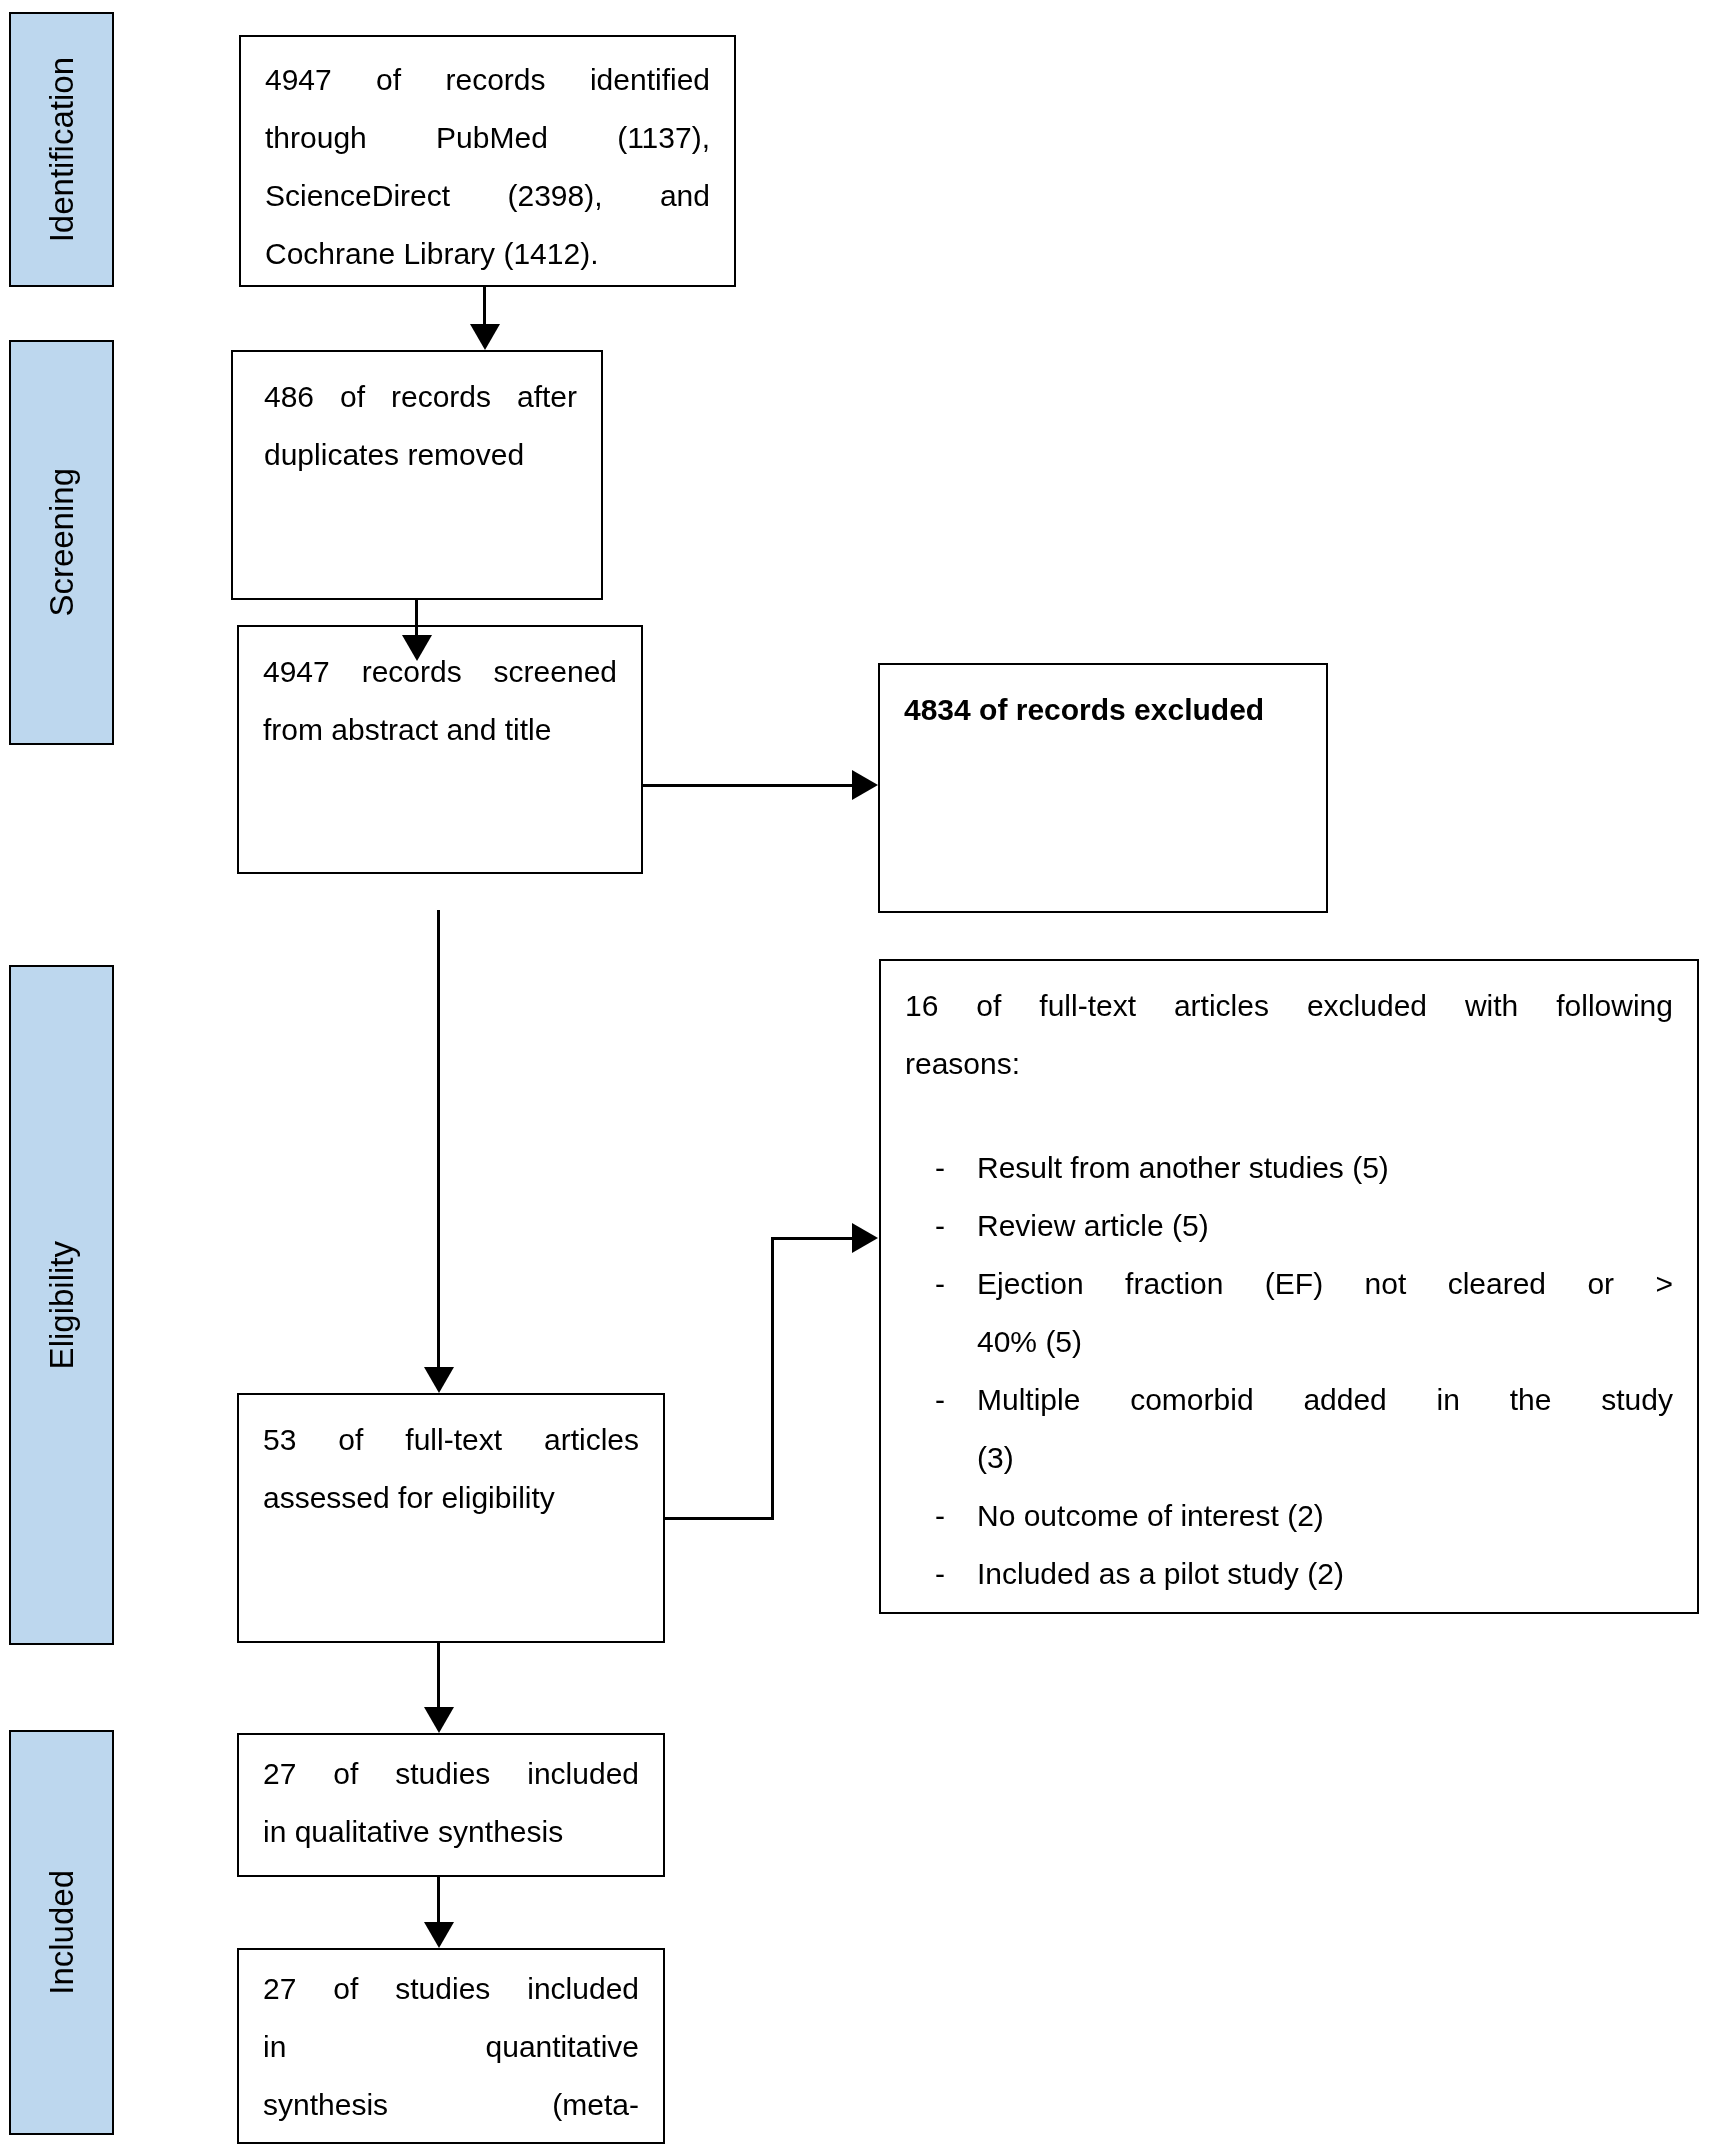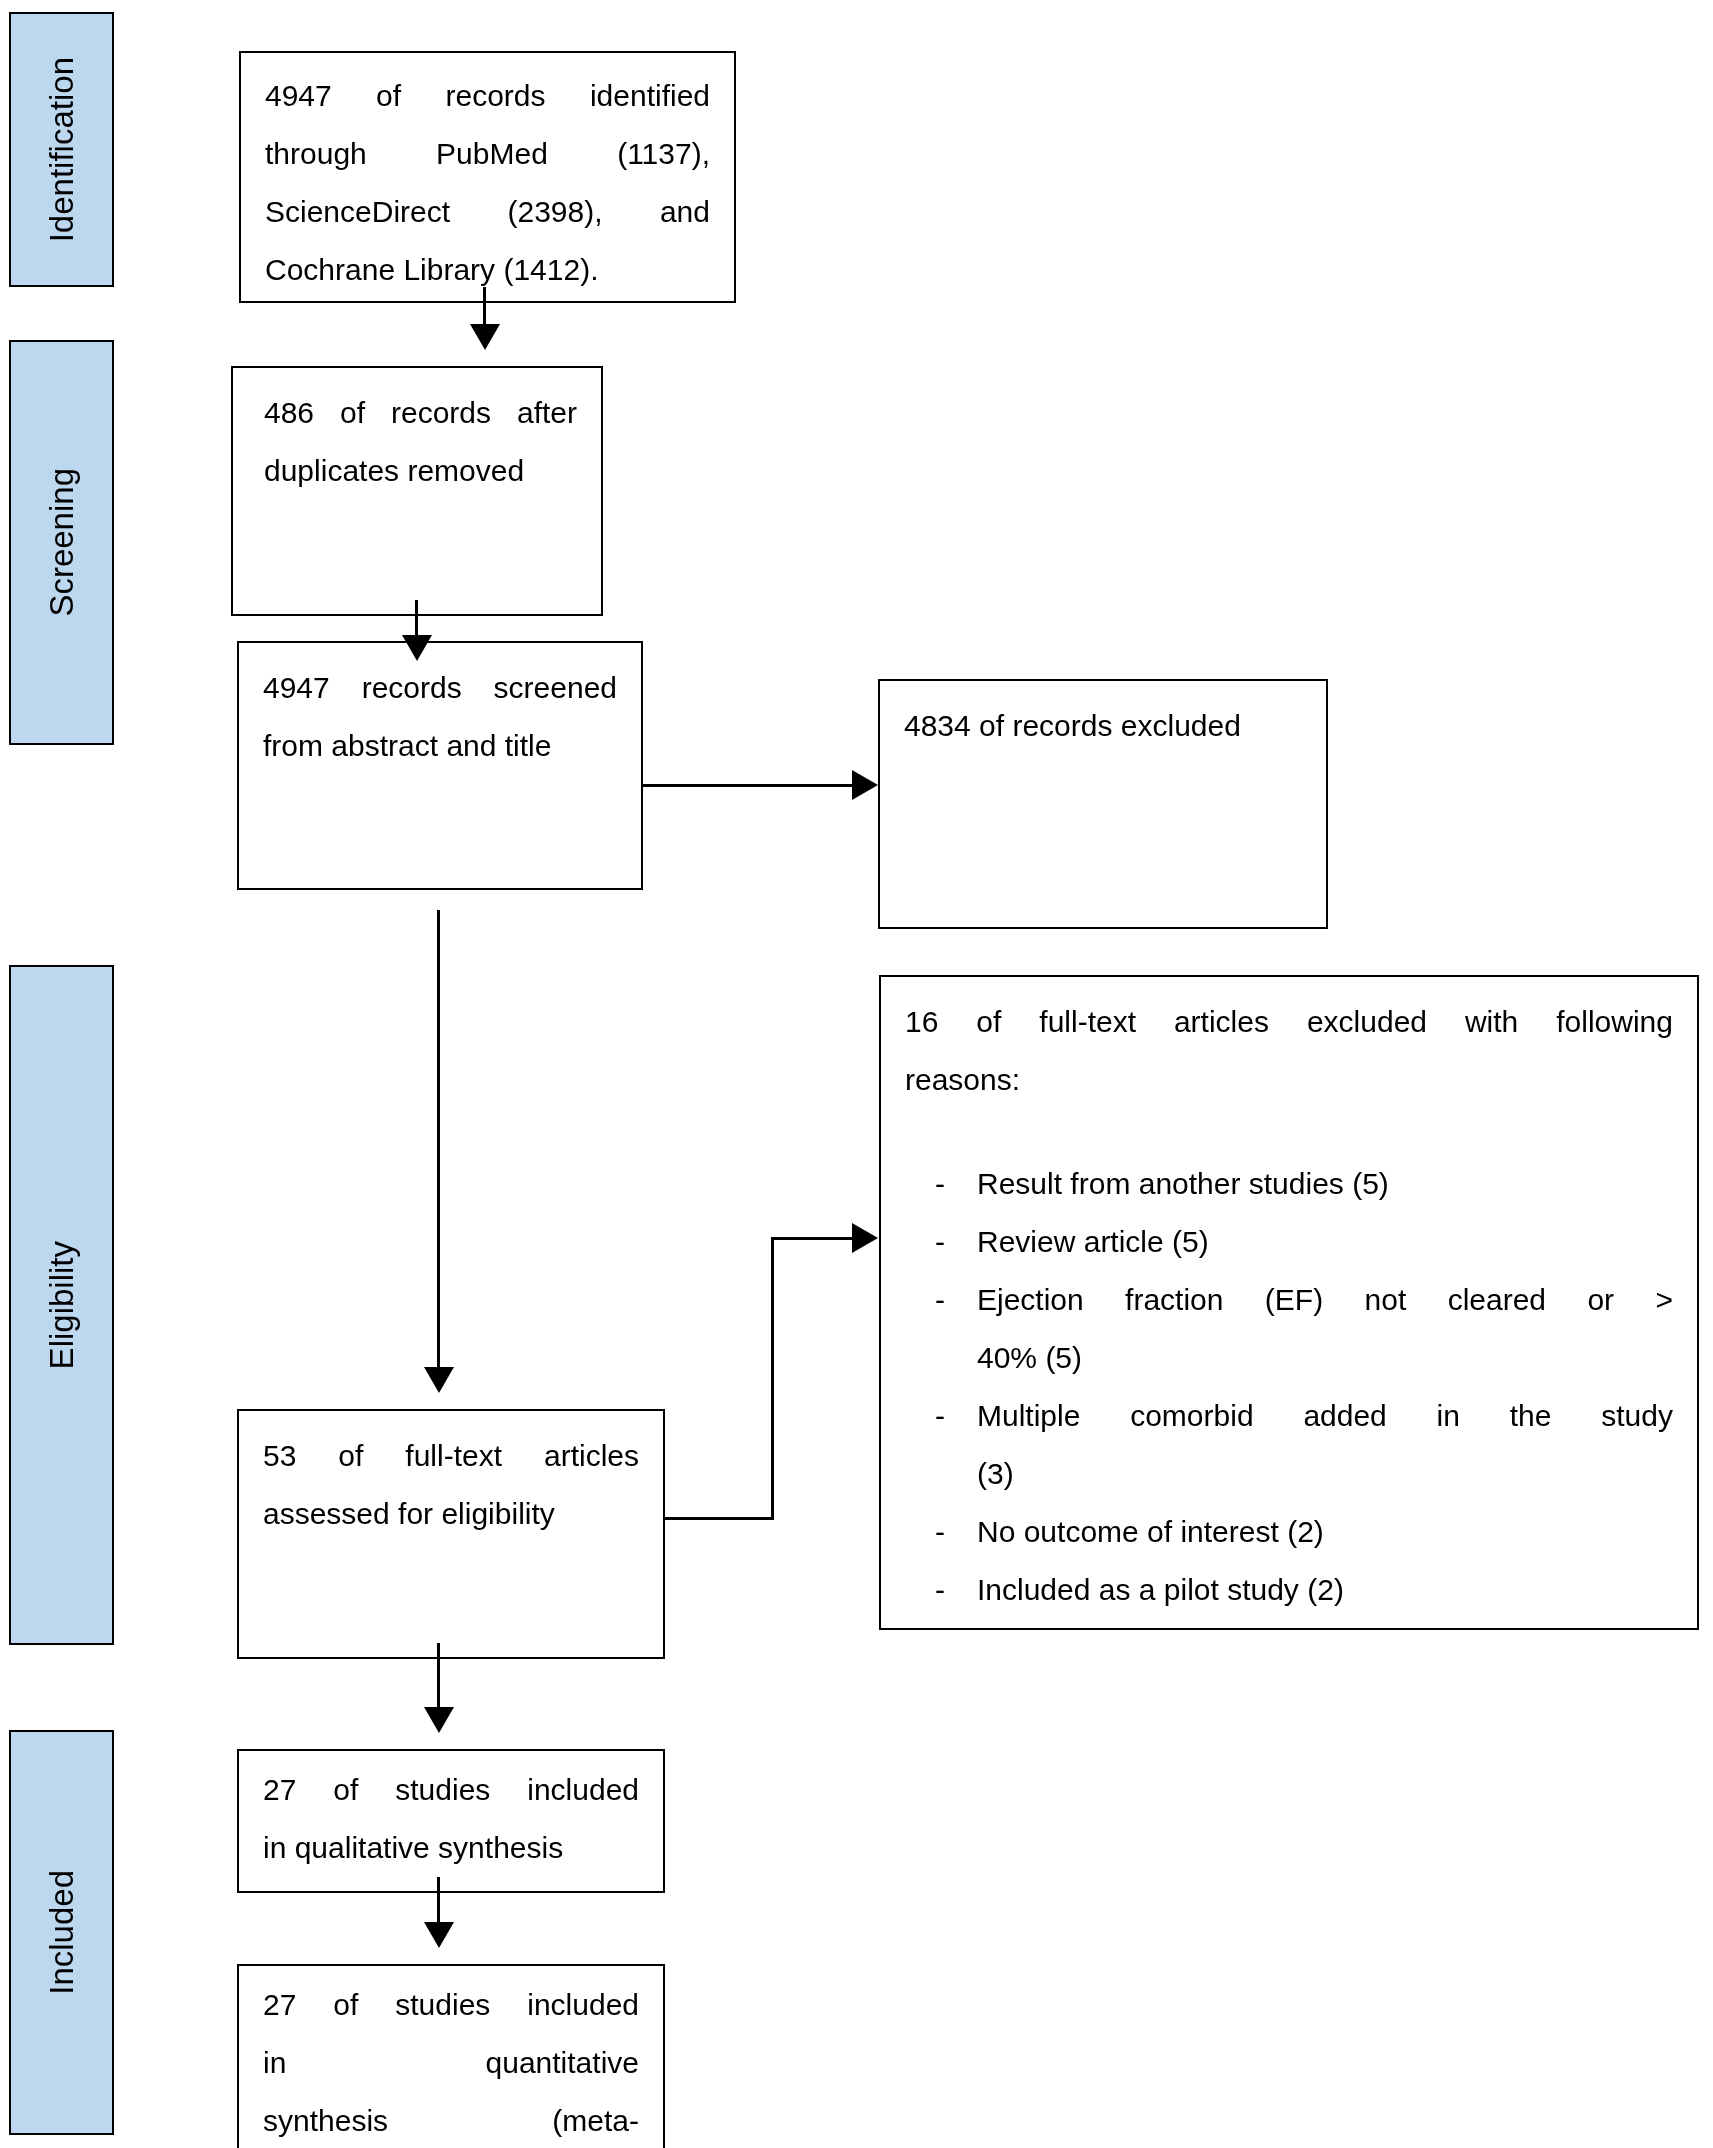--- a/index.html
+++ b/index.html
@@ -14,21 +14,20 @@
     display:flex; align-items:center; justify-content:center;
   }
   .stage-label {
     writing-mode:vertical-rl; transform:rotate(180deg);
     font-size:33px; white-space:nowrap;
   }
   .fbox {
     position:absolute; background:#ffffff; border:2px solid #000;
     box-sizing:border-box; padding:16px 24px; font-size:30px; line-height:58px;
     overflow:hidden;
-    margin-top:16px;
   }
   .jl { text-align:justify; text-align-last:justify; }
   .ll { text-align:left; }
   .vline,.hline { position:absolute; background:#000; }
   .head-down {
     position:absolute; width:0; height:0;
     border-left:15px solid transparent; border-right:15px solid transparent;
     border-top:26px solid #000;
   }
   .head-right {
@@ -68,21 +67,21 @@
   <div class="fbox" style="left:231px;top:350px;width:372px;height:250px;padding-left:31px;">
     <div class="jl">486 of records after</div>
     <div class="ll">duplicates removed</div>
   </div>
 
   <div class="fbox" style="left:237px;top:625px;width:406px;height:249px;">
     <div class="jl">4947 records screened</div>
     <div class="ll">from abstract and title</div>
   </div>
 
-  <div class="fbox" style="left:878px;top:663px;width:450px;height:250px;">
+  <div class="fbox" style="left:878px;top:663px;width:450px;height:250px;font-weight:bold;">
     <div class="ll">4834 of records excluded</div>
   </div>
 
   <div class="fbox" style="left:237px;top:1393px;width:428px;height:250px;">
     <div class="jl">53 of full-text articles</div>
     <div class="ll">assessed for eligibility</div>
   </div>
 
   <div class="fbox" style="left:879px;top:959px;width:820px;height:655px;">
     <div class="jl">16 of full-text articles excluded with following</div>

